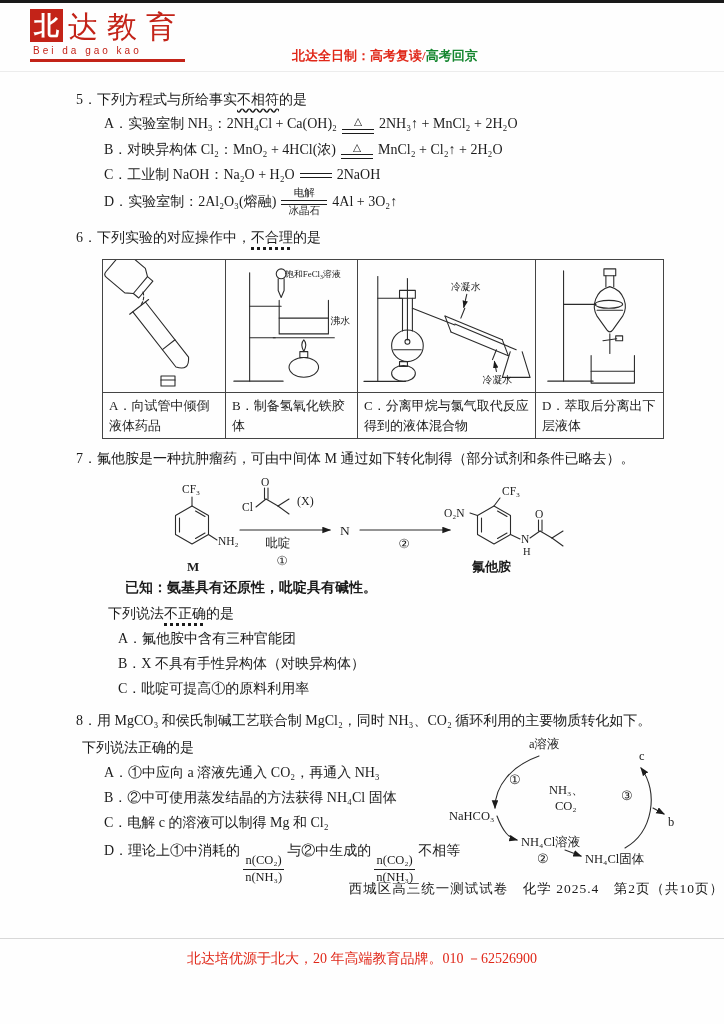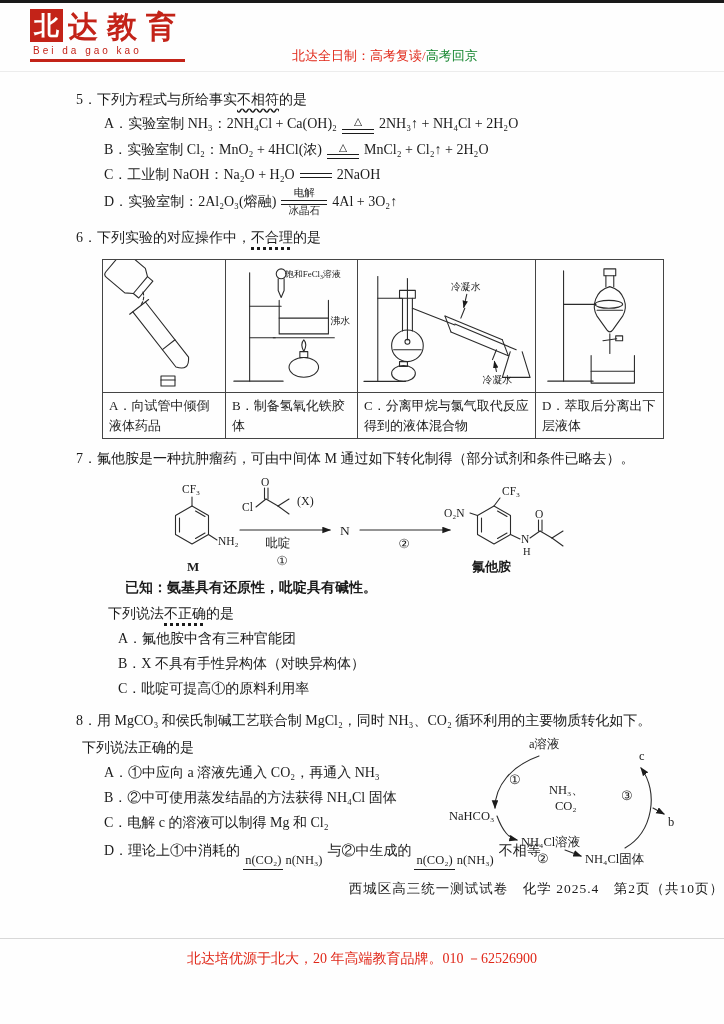--- a/index.html
+++ b/index.html
@@ -4,23 +4,23 @@
 <style>
 *{margin:0;padding:0;box-sizing:border-box}
 html,body{background:#d9d9d9}
 .page{position:relative;width:724px;height:1024px;margin:0 auto;background:#fefefe;color:#1b1b1b;
   font-family:"Liberation Serif","DejaVu Serif",serif;font-size:14px;overflow:hidden}
 .topline{position:absolute;top:0;left:0;width:100%;height:3px;background:#191919}
 .header{position:relative;height:72px;border-bottom:1px solid #ececec}
 .logo{position:absolute;left:30px;top:9px;border-bottom:3px solid #c32318;padding-bottom:3px}
 .logo-row{display:flex;align-items:flex-end;gap:5px}
 .seal{display:flex;align-items:center;justify-content:center;width:33px;height:33px;background:#c32318;color:#fff;font-weight:bold;font-size:25px}
-.logo-text{color:#c32318;font-size:30px;font-weight:bold;letter-spacing:9px;line-height:1}
+.logo-text{color:#c32318;font-size:30px;font-weight:normal;letter-spacing:9px;line-height:1}
 .logo-pinyin{color:#c32318;font-size:10px;letter-spacing:3px;margin-top:3px;padding-left:3px;font-family:"Liberation Sans",sans-serif}
-.slogan{position:absolute;left:292px;top:47px;font-size:13px;font-weight:normal}
+.slogan{position:absolute;left:292px;top:47px;font-size:13px;font-weight:bold}
 .slogan .red{color:#e02718}
 .slogan .green{color:#15862f}
 .content{padding:8px 56px 0 76px}
 .stem{line-height:1.6;margin-top:9px}
 .opt{margin-left:28px;line-height:1.8}
 .opt7{margin-left:42px;line-height:1.8}
 .em-wavy{text-decoration-line:underline;text-decoration-style:wavy;text-underline-offset:4px}
 .em-dots{text-decoration-line:underline;text-decoration-style:dotted;text-decoration-thickness:2.6px;text-underline-offset:4.5px}
 .eqsign{display:inline-flex;flex-direction:column;align-items:center;vertical-align:middle;margin:0 5px;line-height:1}
 .eqsign .t,.eqsign .b{font-size:10.5px;height:13px;display:flex;align-items:center}
@@ -32,21 +32,21 @@
 .exp-table .fig{height:132px;padding:0;vertical-align:top}
 .exp-table .cap{font-size:13px;line-height:1.5;padding:3px 6px;vertical-align:top}
 svg{display:block}
 svg .ln{stroke:#2b2b2b;stroke-width:1.1;fill:none;stroke-linecap:round;stroke-linejoin:round}
 svg text{fill:#1b1b1b;font-family:"Liberation Serif","DejaVu Serif",serif}
 .scheme{margin:4px 0 0 56px}
 .known{margin:2px 0 0 49px;font-weight:bold;line-height:1.6}
 .ask{margin-top:3px;margin-left:32px;line-height:1.7}
 .q8wrap{position:relative}
 .cycle{position:absolute;right:-12px;top:-4px}
-.frac{display:inline-flex;flex-direction:row;vertical-align:-9px;margin:0 3px;line-height:1.25;font-size:12.5px}
+.frac{display:inline-flex;flex-direction:column;align-items:center;vertical-align:-9px;margin:0 3px;line-height:1.25;font-size:12.5px}
 .frac .fn{border-bottom:1px solid #1b1b1b;padding:0 2px}
 .frac .fd{padding:0 2px}
 .footer{position:absolute;left:0;top:880px;width:100%;text-align:right;font-size:13.5px;letter-spacing:1px}
 .rule{position:absolute;left:0;top:938px;width:100%;border-top:1px solid #d8d8d8}
 .bottom{position:absolute;left:0;top:950px;width:100%;text-align:center;font-size:14px;font-weight:normal;color:#e02718}
 </style>
 </head>
 <body>
 
 <div class="page">
@@ -65,23 +65,23 @@
 
   <div class="content">
 
     <section>
       <div class="stem"><span>5．下列方程式与所给事实</span><span class="em-wavy">不相符</span><span>的是</span></div>
 
       <div class="opt"><span>A．</span><span>实验室制 NH₃：</span><span>2NH₄Cl + Ca(OH)₂</span><span class="eqsign">
             <span class="t">△</span>
             <span class="bar"></span>
             <span class="b"></span>
-          </span><span>2NH₃↑ + NH₄Cl + 2H₂O</span></div>
-
-      <div class="opt"><span>B．</span><span>实验室制 Cl₂：</span><span>MnO₂ + 4HCl(浓)</span><span class="eqsign">
+          </span><span>2NH₃↑ + MnCl₂ + 2H₂O</span></div>
+
+      <div class="opt"><span>B．</span><span>对映异构体 Cl₂：</span><span>MnO₂ + 4HCl(浓)</span><span class="eqsign">
             <span class="t">△</span>
             <span class="bar"></span>
             <span class="b"></span>
           </span><span>MnCl₂ + Cl₂↑ + 2H₂O</span></div>
 
       <div class="opt"><span>C．</span><span>工业制 NaOH：</span><span>Na₂O + H₂O</span><span class="eqsign">
             <span class="t"></span>
             <span class="bar"></span>
             <span class="b"></span>
           </span><span>2NaOH</span></div>

